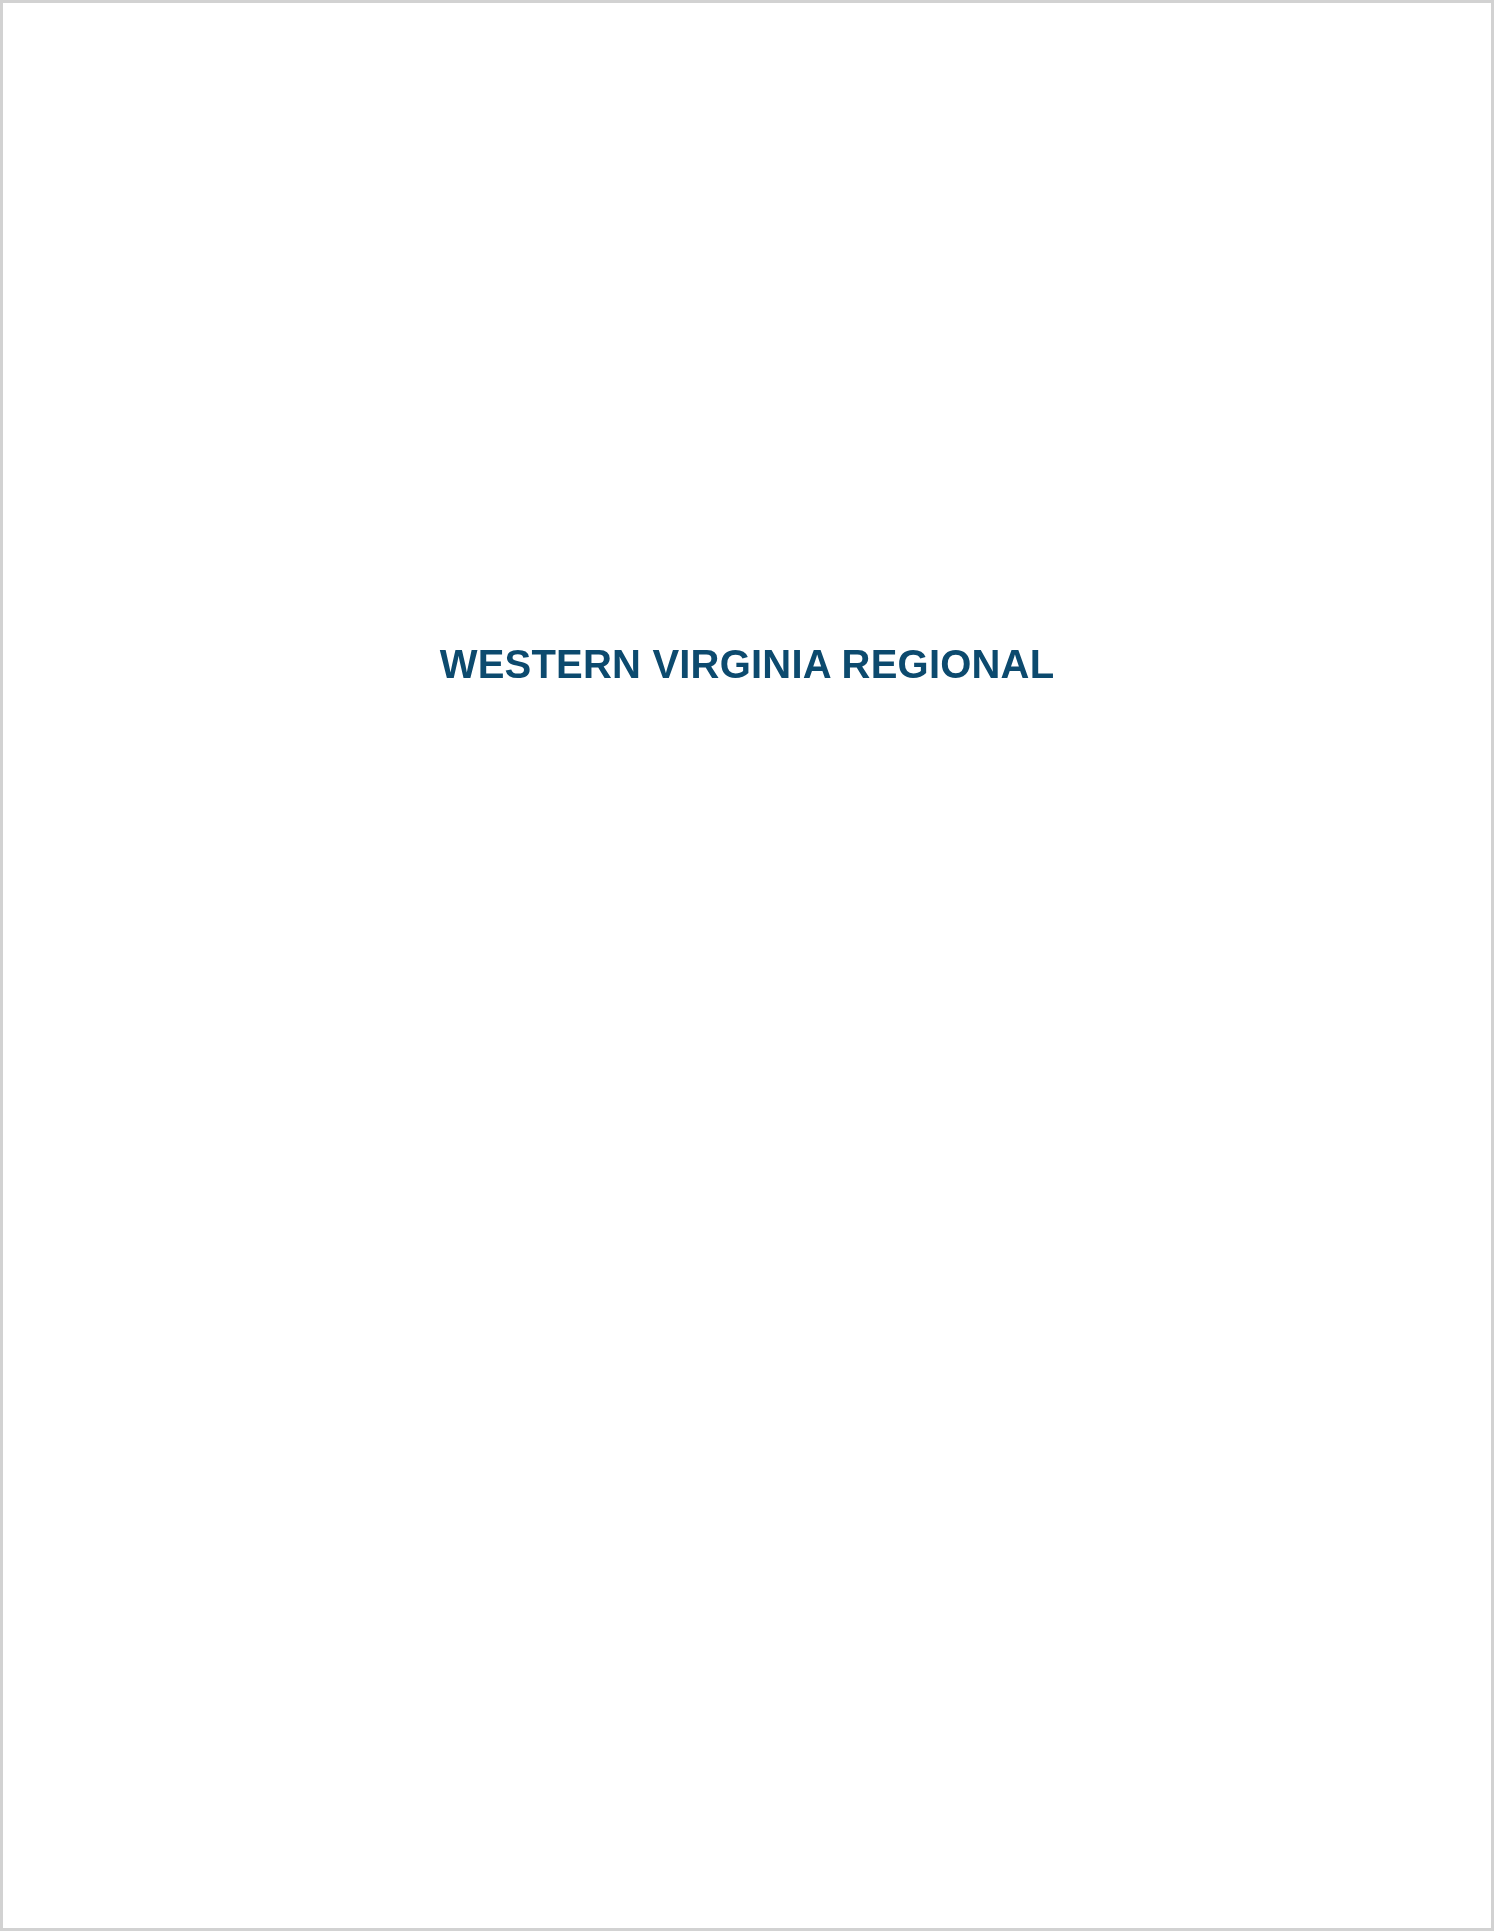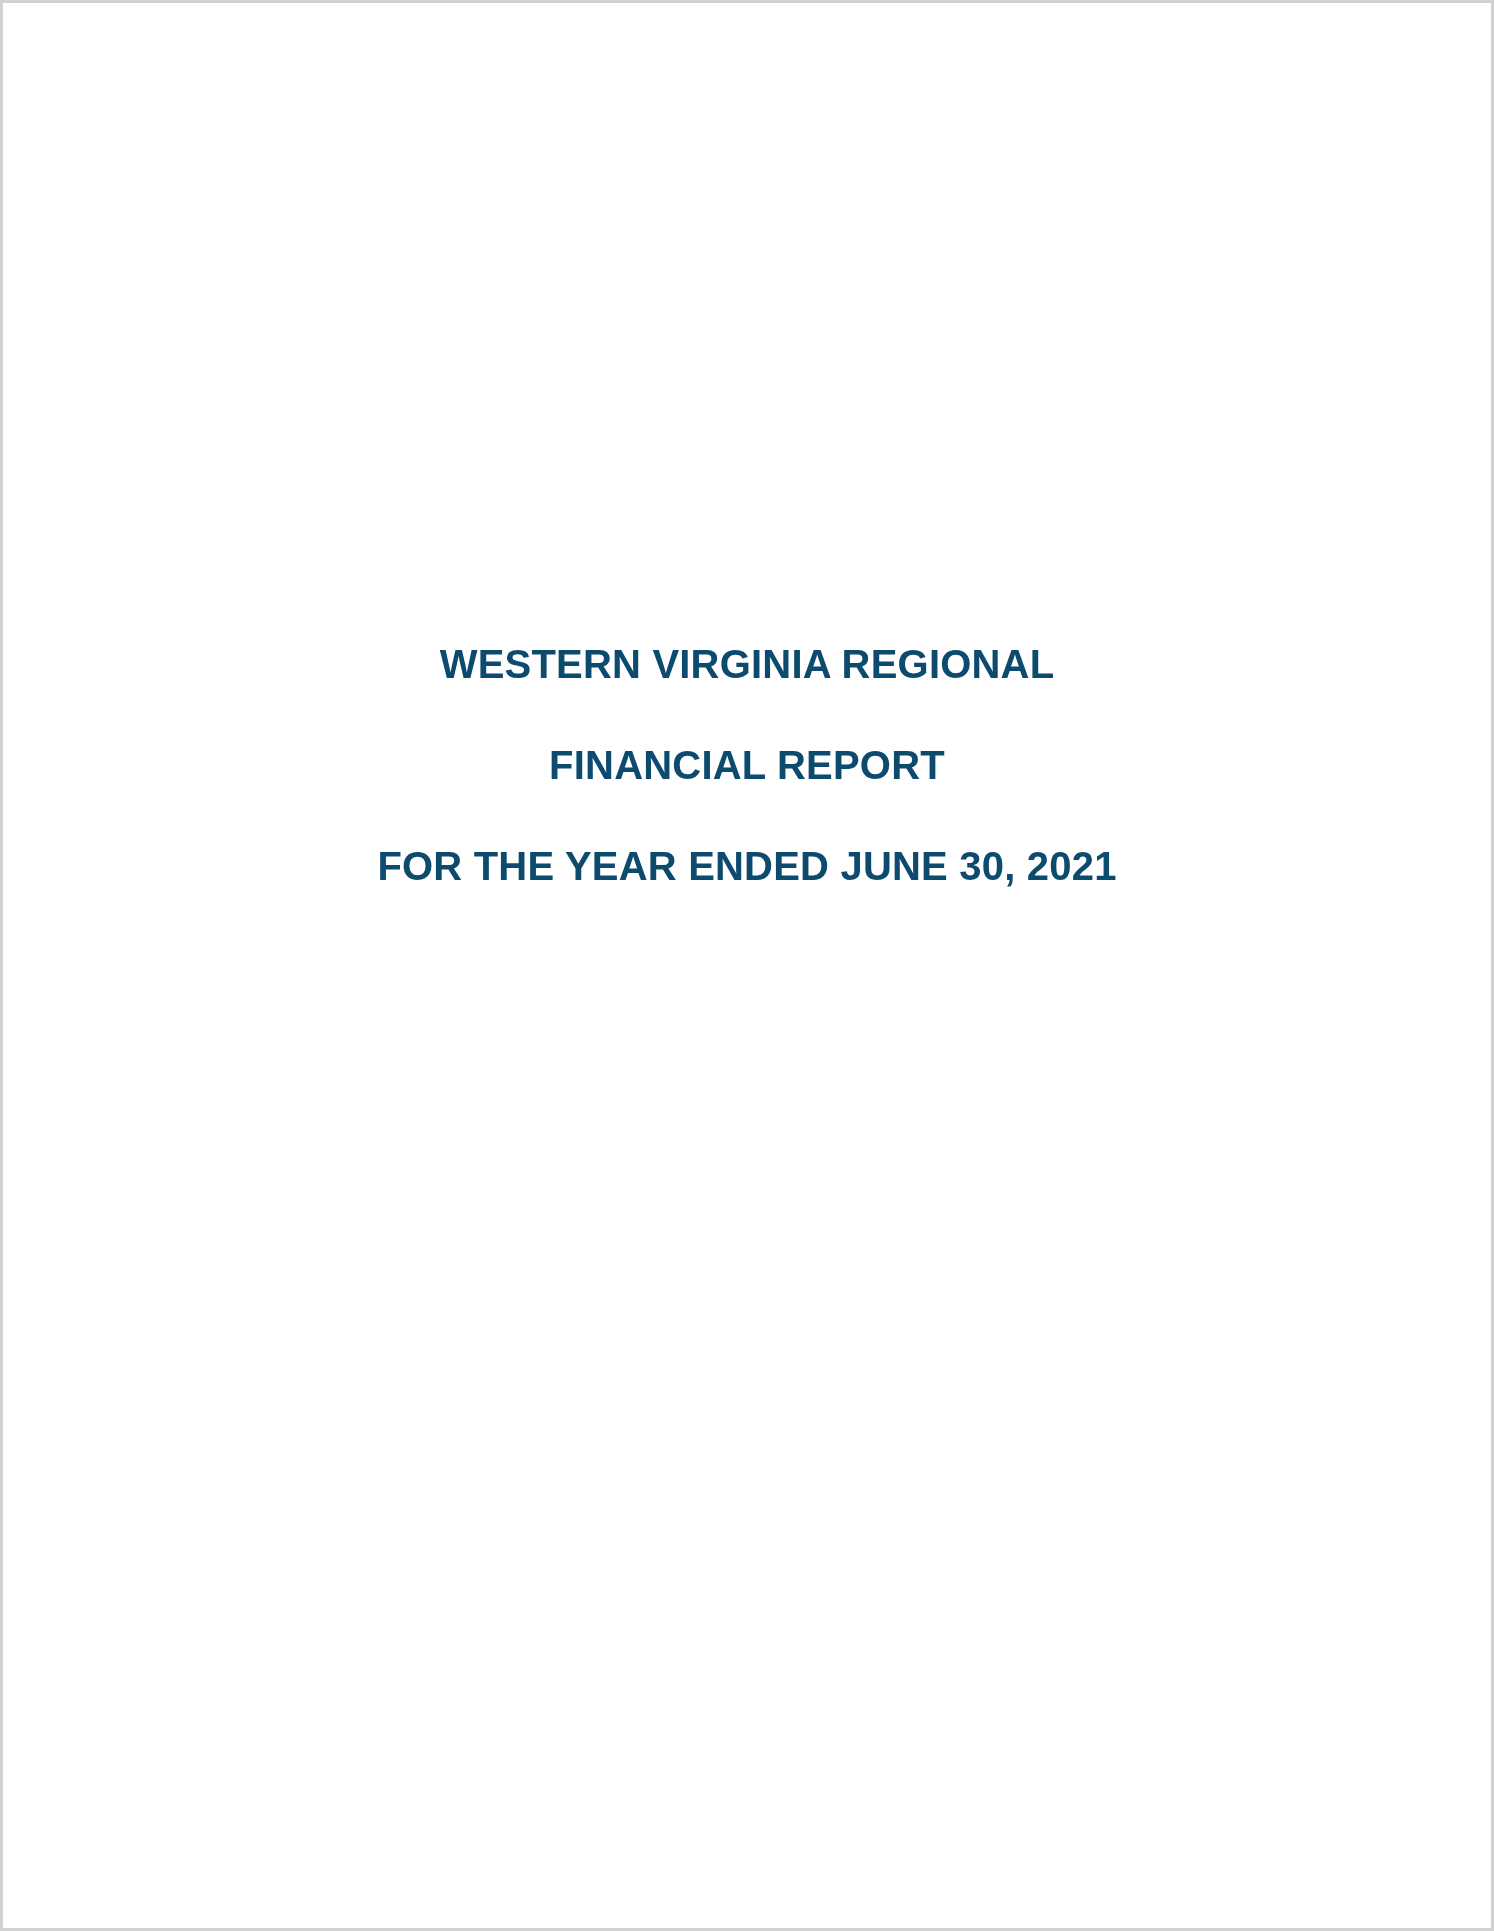--- a/index.html
+++ b/index.html
@@ -41,18 +41,16 @@
   }
 </style>
 </head>
 <body>
 
 <div class="canvas">
   <div class="page">
     <div class="cover-block">
       <p class="cover-line">WESTERN VIRGINIA REGIONAL</p>
       <div class="gap"></div>
-      <p class="cover-line">FINANCIAL REPORT</p>
       <div class="gap"></div>
-      <p class="cover-line">FOR THE YEAR ENDED JUNE 30, 2021</p>
     </div>
   </div>
 </div>
 
 </body></html>

